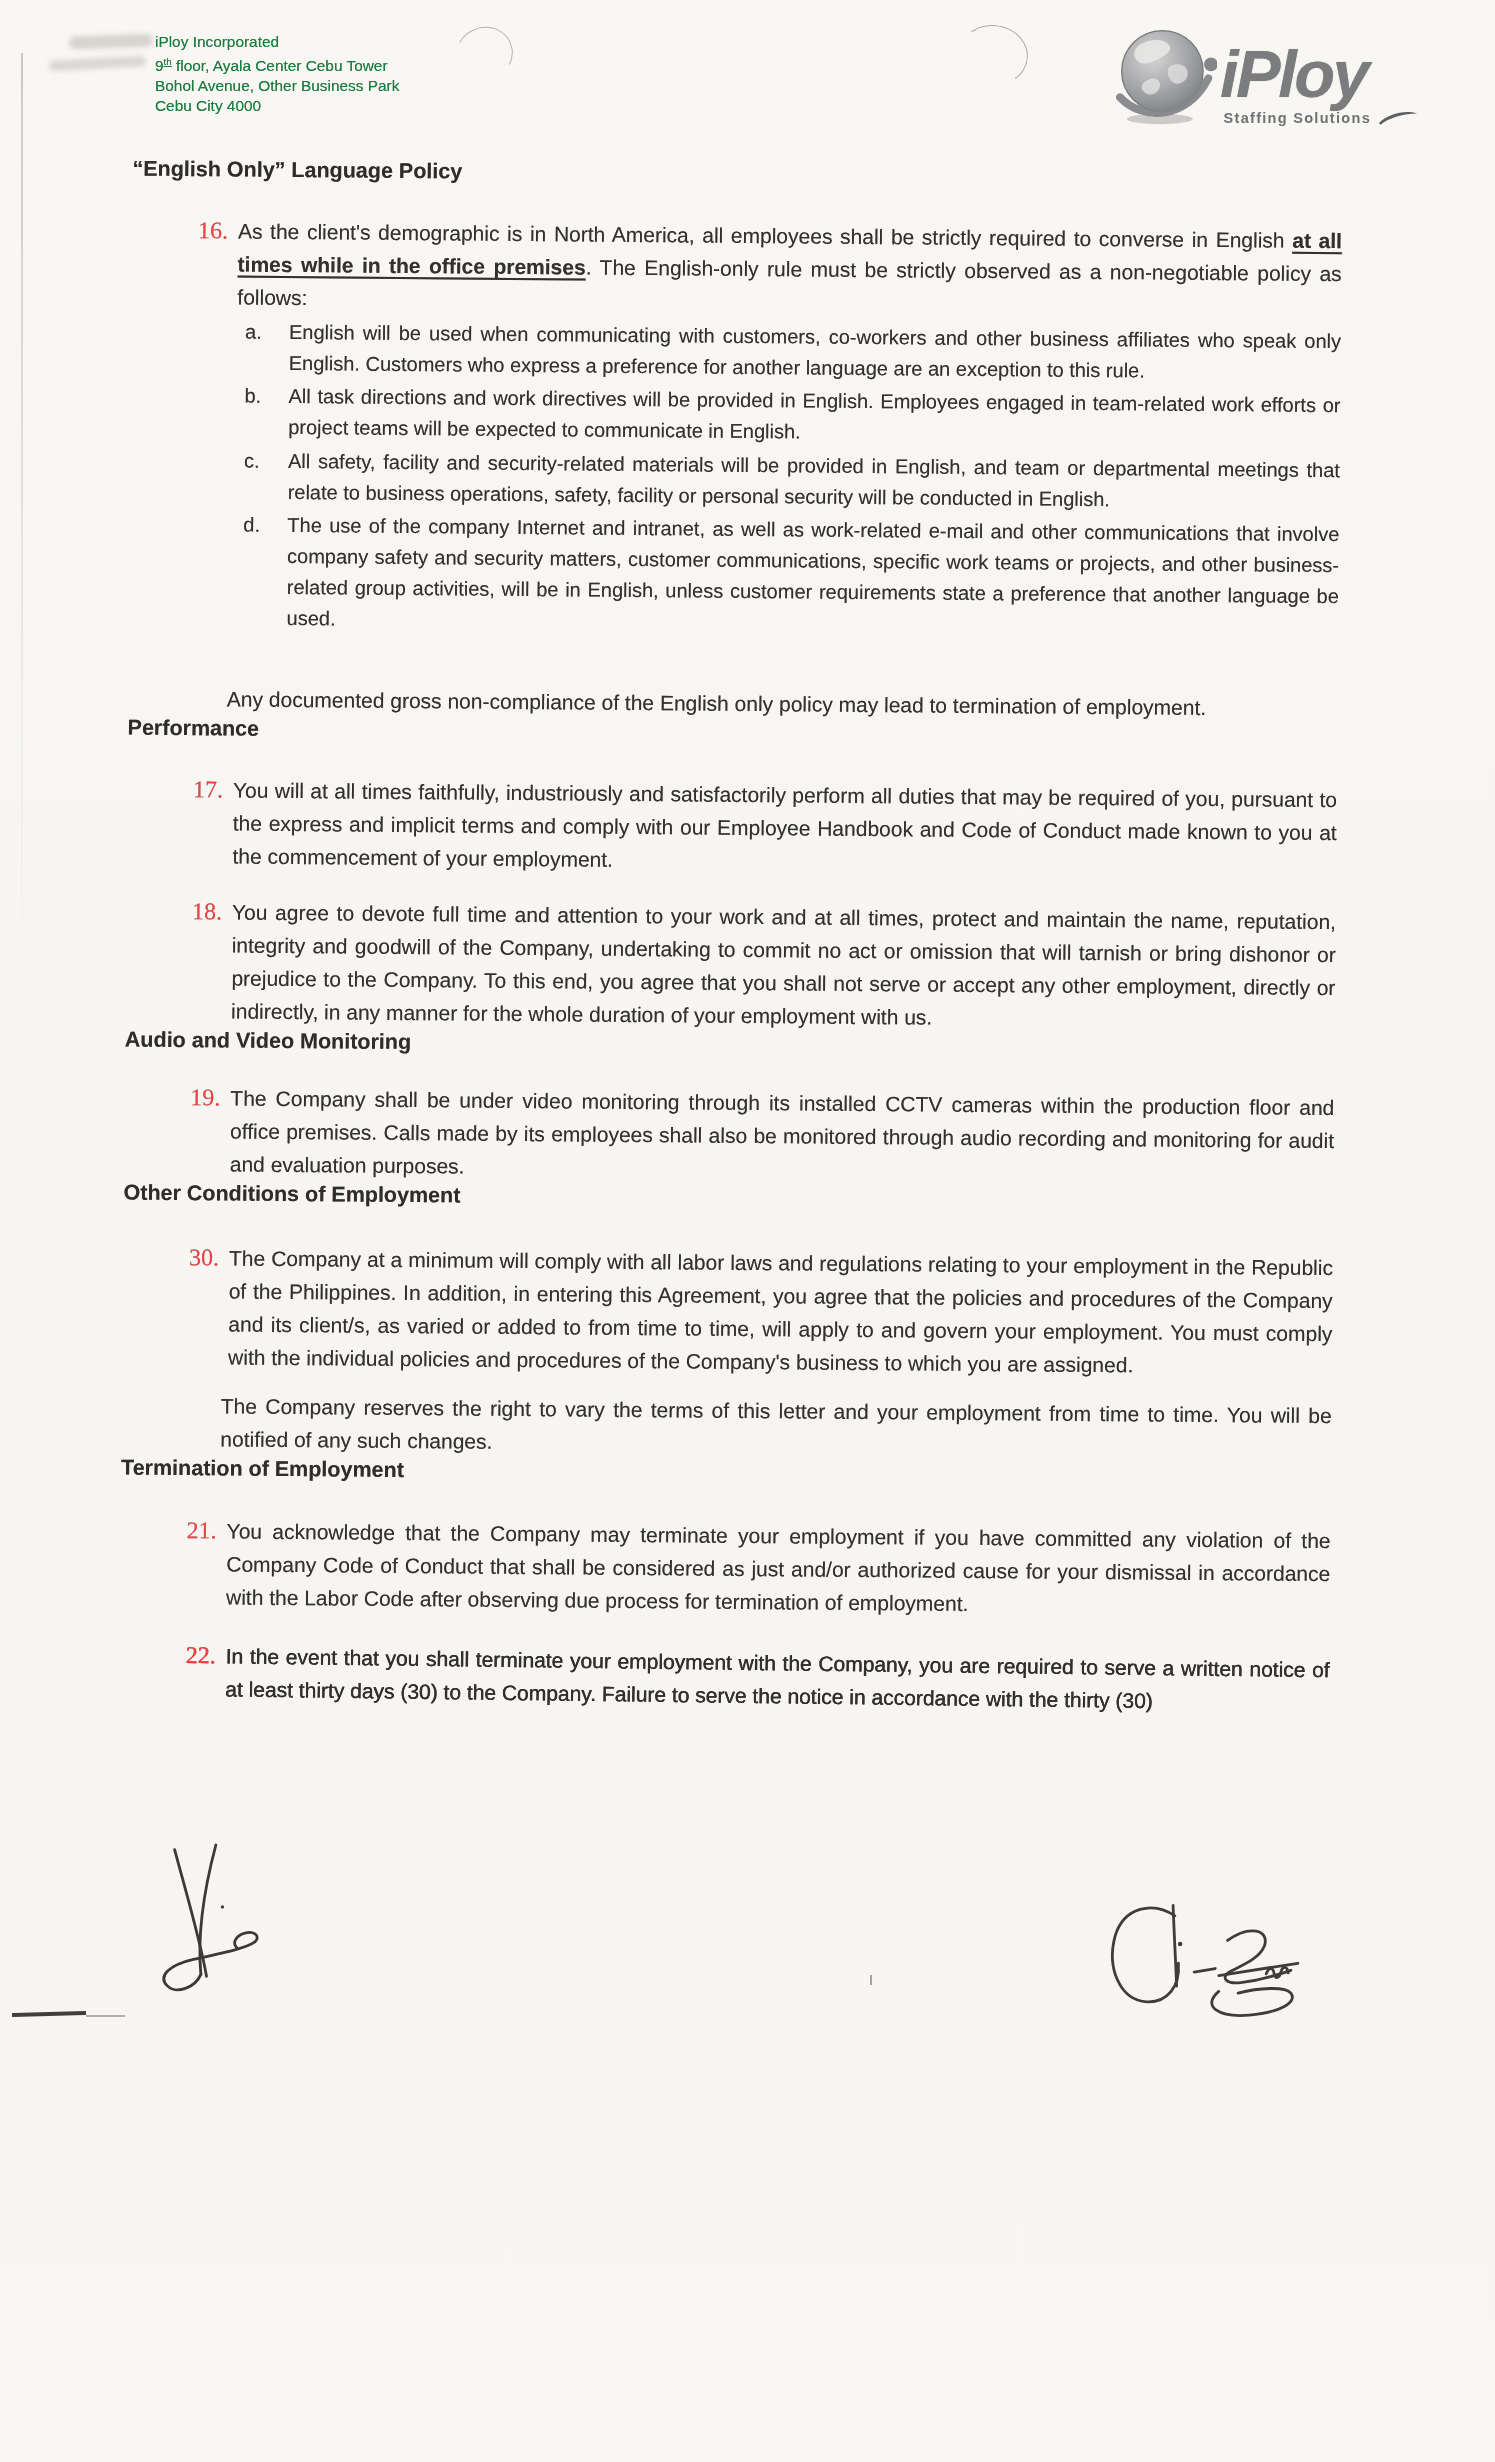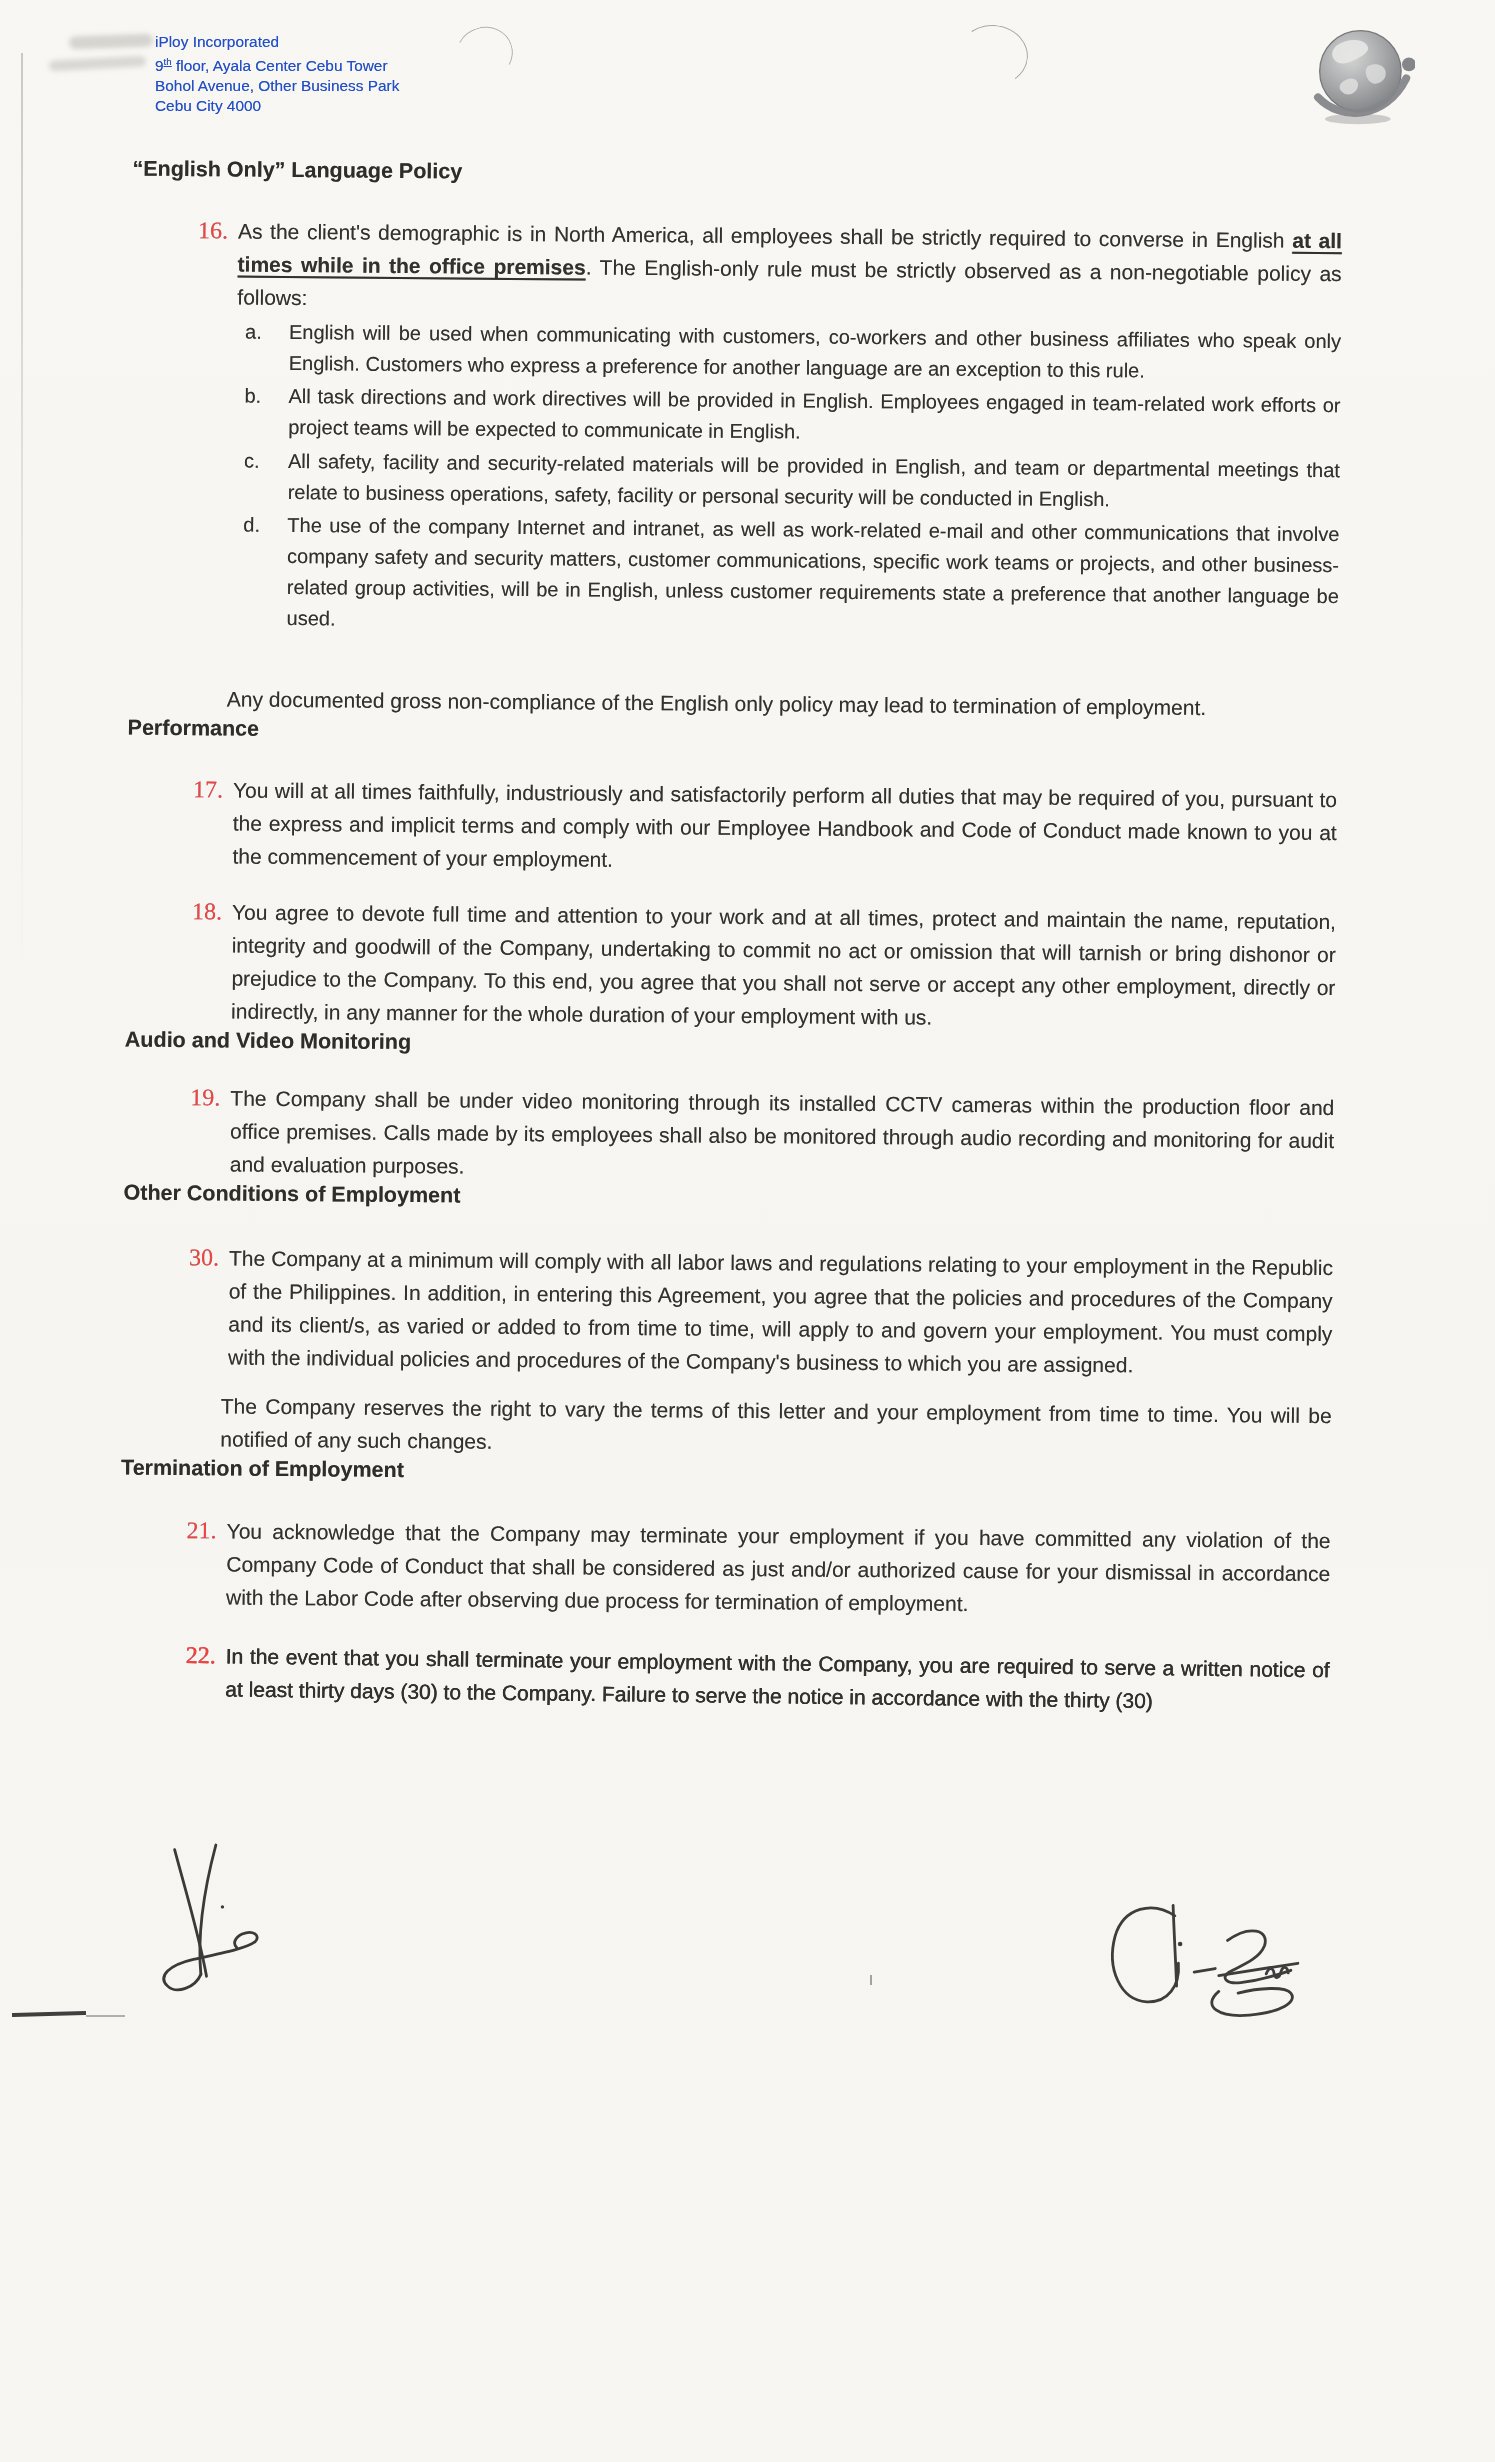--- a/index.html
+++ b/index.html
@@ -8,21 +8,21 @@
     background:linear-gradient(180deg,#f8f7f3 0%,#f6f5f1 55%,#f7f6f2 100%);
     font-family:"Liberation Sans","DejaVu Sans",sans-serif;
     color:#32312e;
     position:relative;
     overflow:hidden;
   }
 
   
   .address{
     position:absolute;left:155px;top:32px;
-    font-size:15.4px;line-height:20px;color:#1d4ed8;
+    font-size:15.4px;line-height:20px;color:#15803d;
     text-shadow:0 0 0.4px rgba(58,57,54,.55);
   }
   .address sup{font-size:9.7px;text-decoration:underline;}
 
   .logo{
     position:absolute;right:77px;top:21px;
     display:flex;align-items:flex-start;
   }
   .globe{width:104px;height:104px;margin-right:3.5px;}
   .brand{
@@ -132,20 +132,29 @@
       </radialGradient>
     </defs>
     <ellipse cx="54" cy="113" rx="38" ry="6" fill="#b5b4b2" opacity=".65"></ellipse>
     <circle cx="57" cy="58" r="47" fill="url(#gg)" stroke="#77787b" stroke-width="1.5"></circle>
     <path d="M30 28 C42 20 58 20 64 27 C70 34 60 40 52 44 C44 48 34 52 28 46 C22 40 24 33 30 28 Z" fill="#e7e7e6" opacity=".9"></path>
     <path d="M66 52 C74 48 84 50 86 58 C88 66 80 74 72 72 C64 70 60 56 66 52 Z" fill="#dedede" opacity=".8"></path>
     <path d="M40 68 C48 64 56 68 54 76 C52 84 42 88 36 82 C30 76 34 71 40 68 Z" fill="#e2e2e1" opacity=".8"></path>
     <path d="M8 88 C34 116 86 114 110 66" fill="none" stroke="#85868a" stroke-width="9" stroke-linecap="round" opacity=".95"></path>
     <circle cx="113" cy="50" r="8" fill="#85868a"></circle>
   </svg>
+  <div class="wordmark">
+    <div class="brand">iPloy</div>
+    <div class="tagline-row">
+      <span class="tagline">Staffing Solutions</span>
+      <svg class="tagline-swoosh" viewBox="0 0 46 20">
+        <path d="M1 16 C14 4 32 1 45 5 C30 5 12 10 3 18 Z" fill="#5e5f62"></path>
+      </svg>
+    </div>
+  </div>
 </div>
 
 <div class="doc">
 
   <h1 class="policy-title">“English Only” Language Policy</h1>
 
   <div class="clause m16">
     <span class="num">16.</span>
     <p><span>As the client's demographic is in North America, all employees shall be strictly required to converse in English </span><span class="em-u">at all times while in the office premises</span><span>. The English-only rule must be strictly observed as a non-negotiable policy as follows:</span></p>
   </div>

